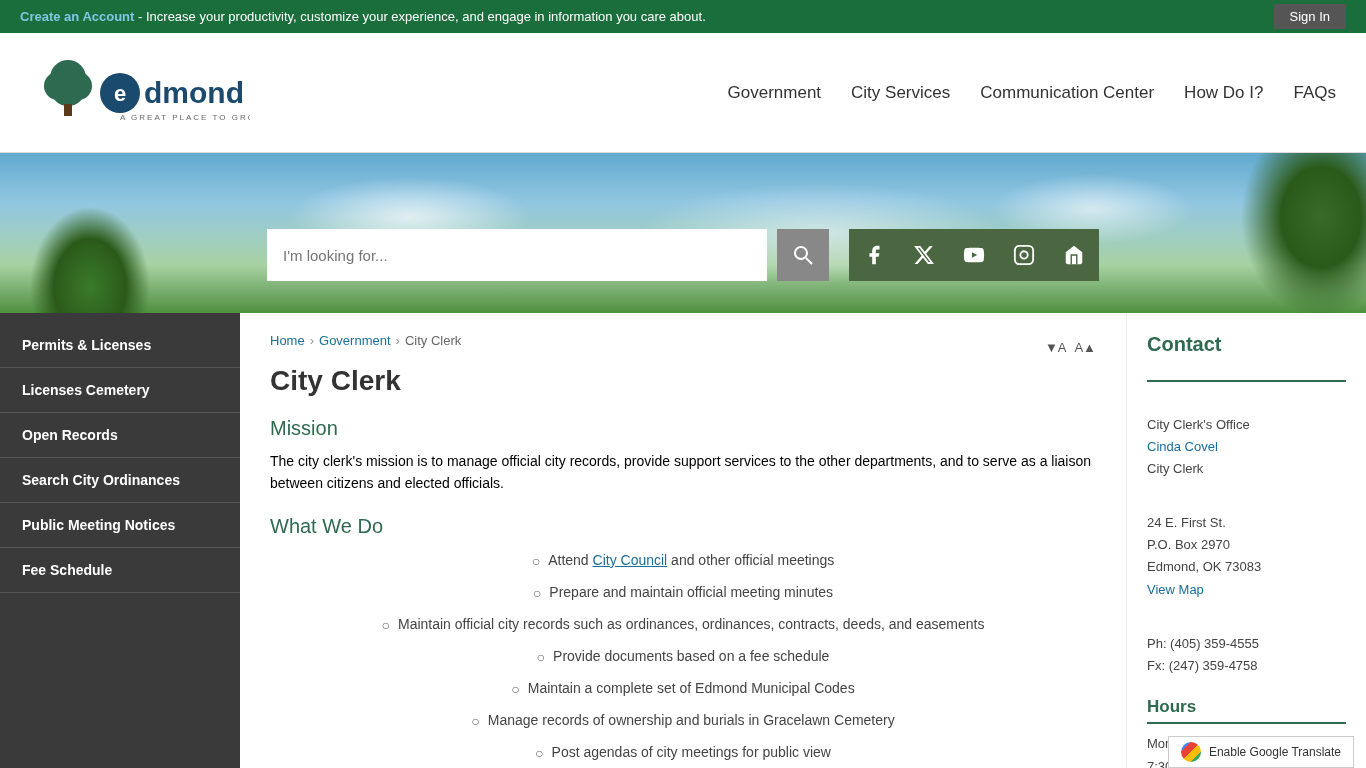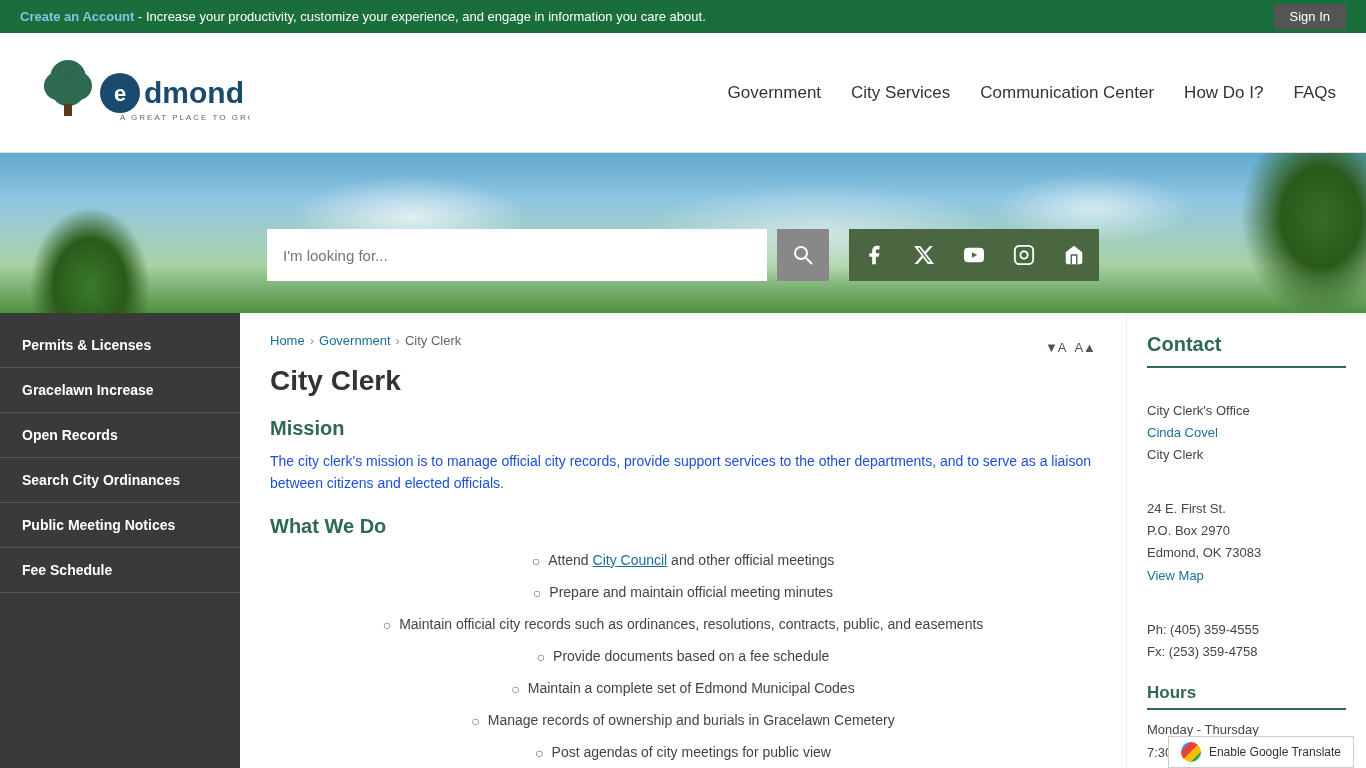--- a/index.html
+++ b/index.html
@@ -189,36 +189,36 @@
     .page-title {
       font-size: 28px;
       font-weight: bold;
       color: #333;
       margin-bottom: 20px;
       margin-top: 5px;
     }
 
     .section-heading {
       font-size: 20px;
-      font-weight: bold;
+      font-weight: normal;
       color: #2d6a4f;
       margin-bottom: 10px;
       margin-top: 5px;
     }
 
     .mission-text {
       font-size: 14px;
-      color: #1d4ed8;
+      color: #000000;
       line-height: 1.6;
       margin-bottom: 20px;
     }
 
     .what-we-do-title {
       font-size: 20px;
-      font-weight: bold;
+      font-weight: normal;
       color: #2d6a4f;
       margin-bottom: 12px;
     }
 
     .bullet-list {
       list-style: none;
       padding: 0;
       margin: 0;
     }
     .bullet-list li {
@@ -248,21 +248,21 @@
       flex-shrink: 0;
       padding: 20px;
       background: white;
       border-left: 1px solid #eee;
     }
     .contact-title {
       font-size: 20px;
       font-weight: bold;
       color: #2d6a4f;
       margin-bottom: 12px;
-      padding-bottom: 10px;
+      padding-bottom: 24px;
       border-bottom: 2px solid #2d6a4f;
     }
     .contact-block {
       margin-bottom: 16px;
     }
     .contact-block p {
       font-size: 13px;
       color: #444;
       line-height: 1.7;
       margin-top: 32px;
@@ -411,21 +411,21 @@
           </svg>
       </a>
     </div>
   </div>
 </div>
 
 <div class="content-wrapper">
 
   <nav class="sidebar">
     <a class="sidebar-item" href="#">Permits &amp; Licenses</a>
-    <a class="sidebar-item" href="#">Gracelawn Increase</a>
+    <a class="sidebar-item" href="#">Licenses Cemetery</a>
     <a class="sidebar-item" href="#">Open Records</a>
     <a class="sidebar-item" href="#">Search City Ordinances</a>
     <a class="sidebar-item" href="#">Public Meeting Notices</a>
     <a class="sidebar-item" href="#">Fee Schedule</a>
   </nav>
 
   <main class="main-content">
 
     <div style="display:flex; justify-content:space-between; align-items:center;">
       <div class="breadcrumb">
@@ -448,21 +448,21 @@
 
     <h2 class="what-we-do-title">What We Do</h2>
     <ul class="bullet-list">
       <li>
         <span>Attend <a href="#">City Council</a> and other official meetings</span>
       </li>
       <li>
         <span>Prepare and maintain official meeting minutes</span>
       </li>
       <li>
-        <span>Maintain official city records such as ordinances, resolutions, contracts, public, and easements</span>
+        <span>Maintain official city records such as ordinances, ordinances, contracts, deeds, and easements</span>
       </li>
       <li>
         <span>Provide documents based on a fee schedule</span>
       </li>
       <li>
         <span>Maintain a complete set of Edmond Municipal Codes</span>
       </li>
       <li>
         <span>Manage records of ownership and burials in Gracelawn Cemetery</span>
       </li>
@@ -485,21 +485,21 @@
       <p>
         <span>24 E. First St.</span><br>
         <span>P.O. Box 2970</span><br>
         <span>Edmond, OK 73083</span><br>
         <a href="#">View Map</a>
       </p>
     </div>
     <div class="contact-block">
       <p>
         <span>Ph: (405) 359-4555</span><br>
-        <span>Fx: (253) 359-4758</span>
+        <span>Fx: (247) 359-4758</span>
       </p>
     </div>
     <div class="hours-title">Hours</div>
     <div class="hours-text">
       <span>Monday - Thursday</span><br>
       <span>7:30 am - 5:30 pm</span>
     </div>
   </aside>
 </div>
 

